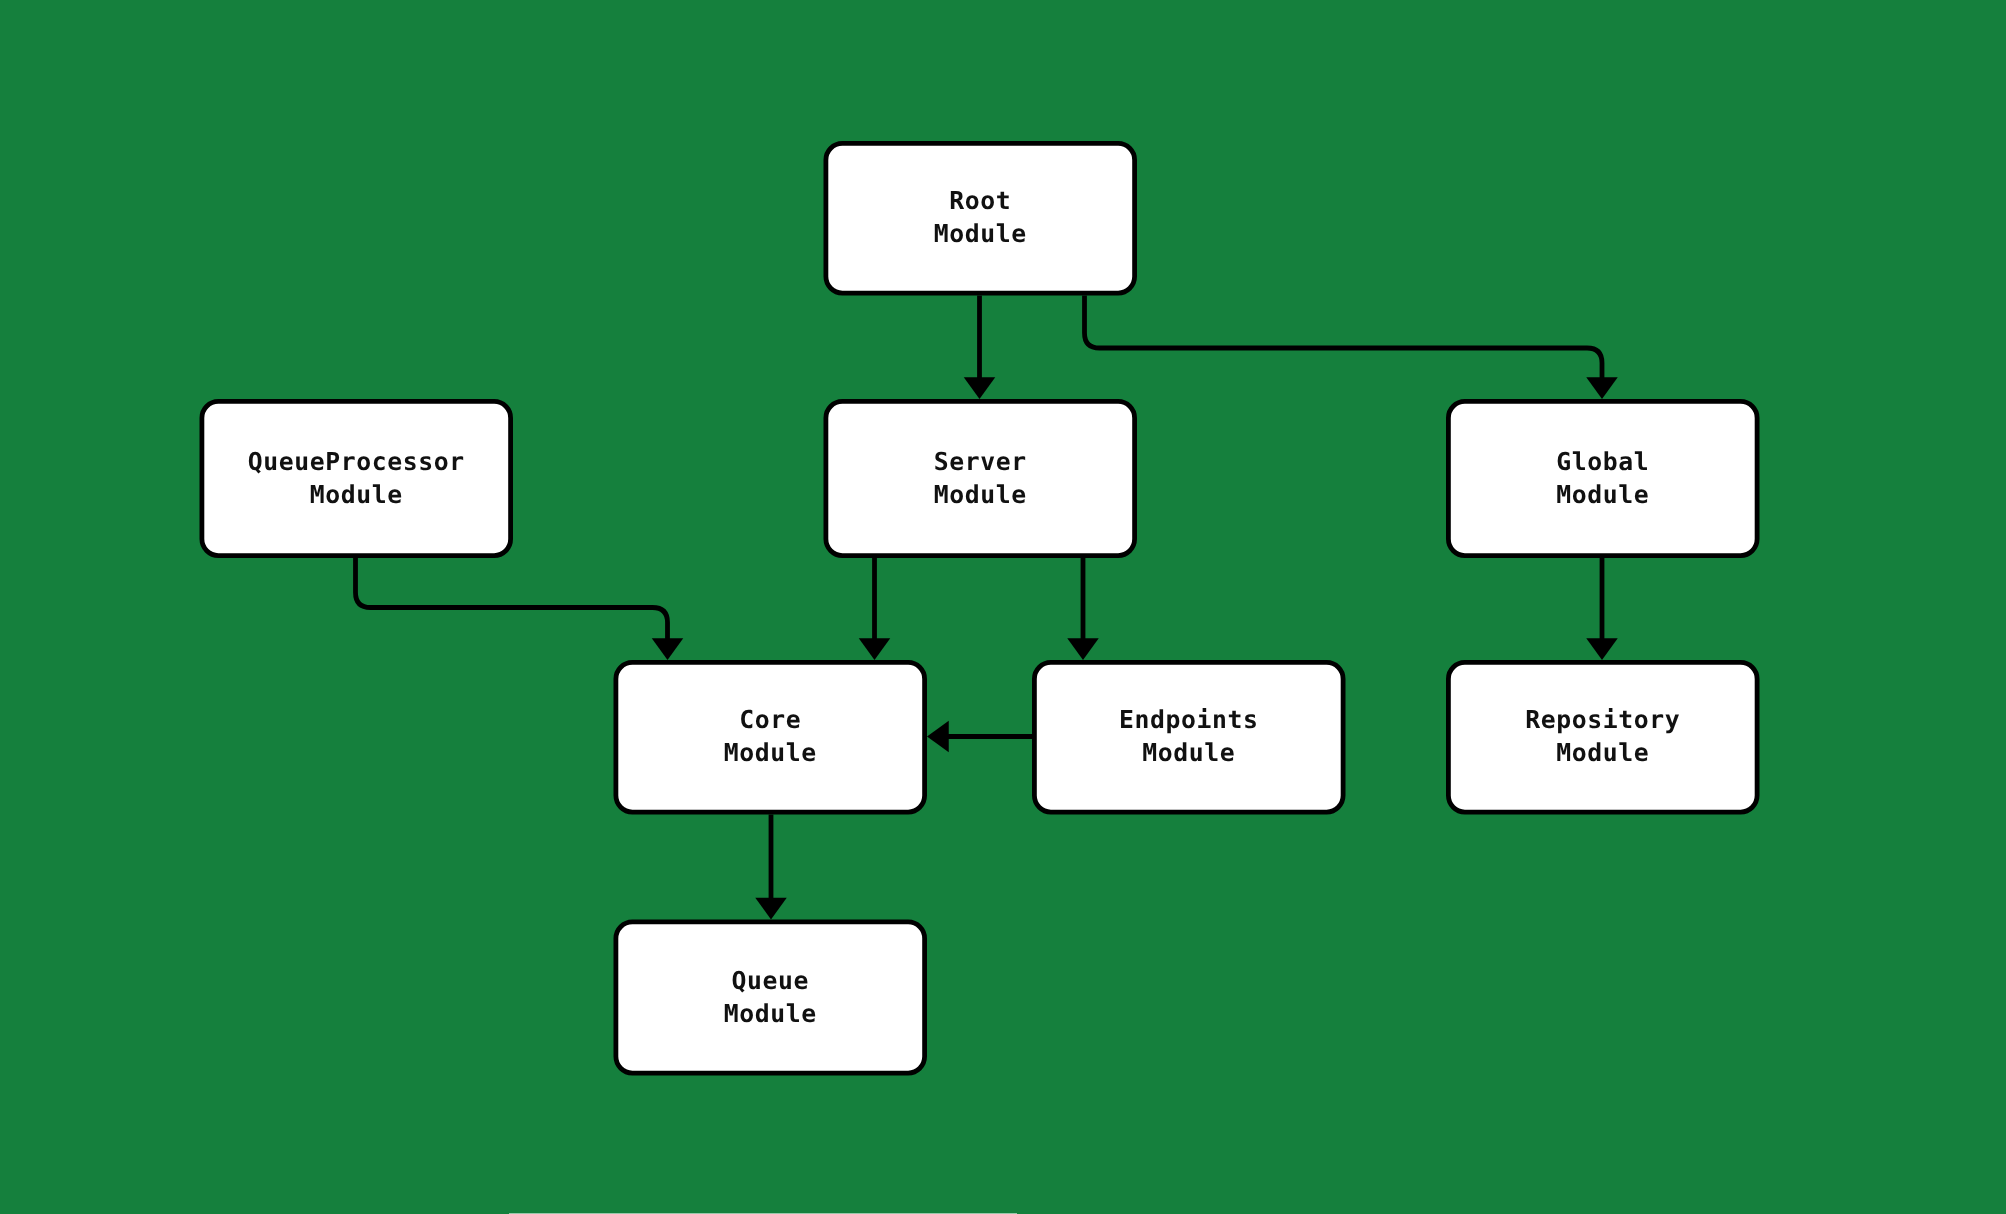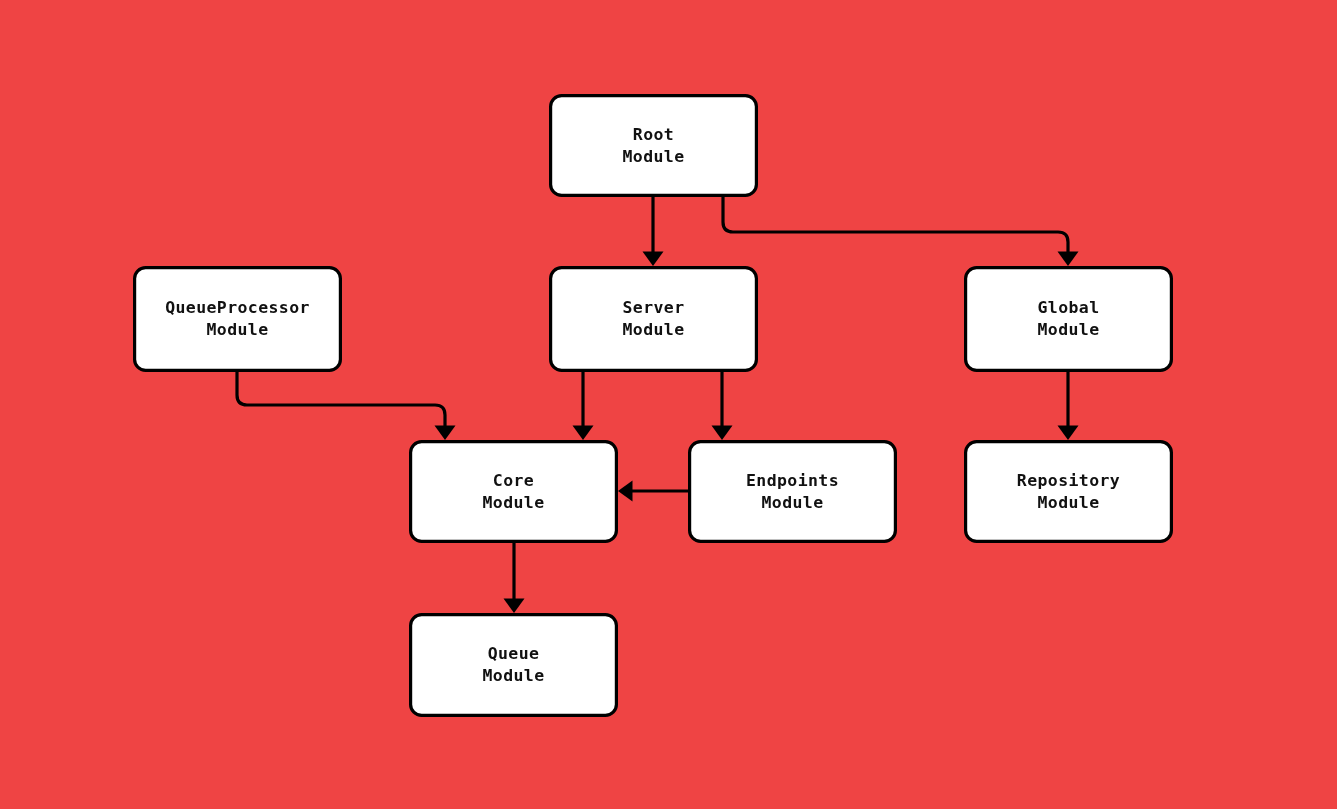--- a/index.html
+++ b/index.html
@@ -11,21 +11,21 @@
   body {
     width: 1337px;
     height: 809px;
     font-family: "DejaVu Sans Mono", "Liberation Mono", monospace;
     overflow: hidden;
   }
   #diagram-canvas {
     position: relative;
     width: 1337px;
     height: 809px;
-    background: #ef4444;
+    background: #15803d;
   }
   svg.diagram-svg {
     position: absolute;
     top: 0;
     left: 0;
     width: 1337px;
     height: 809px;
     display: block;
   }
   .node-box {

